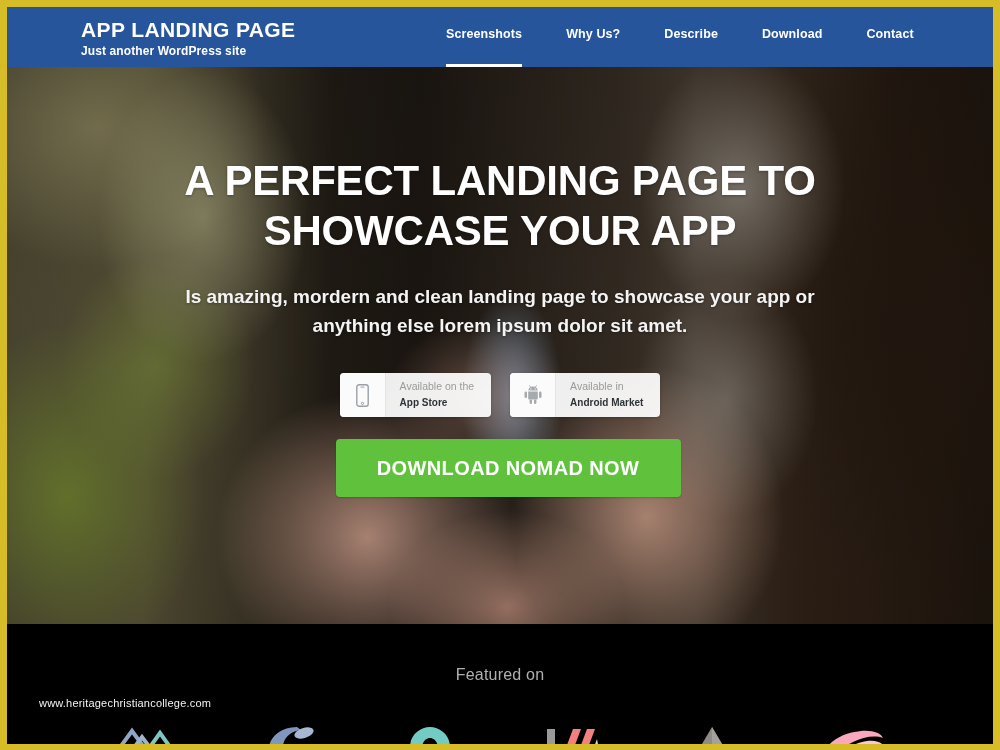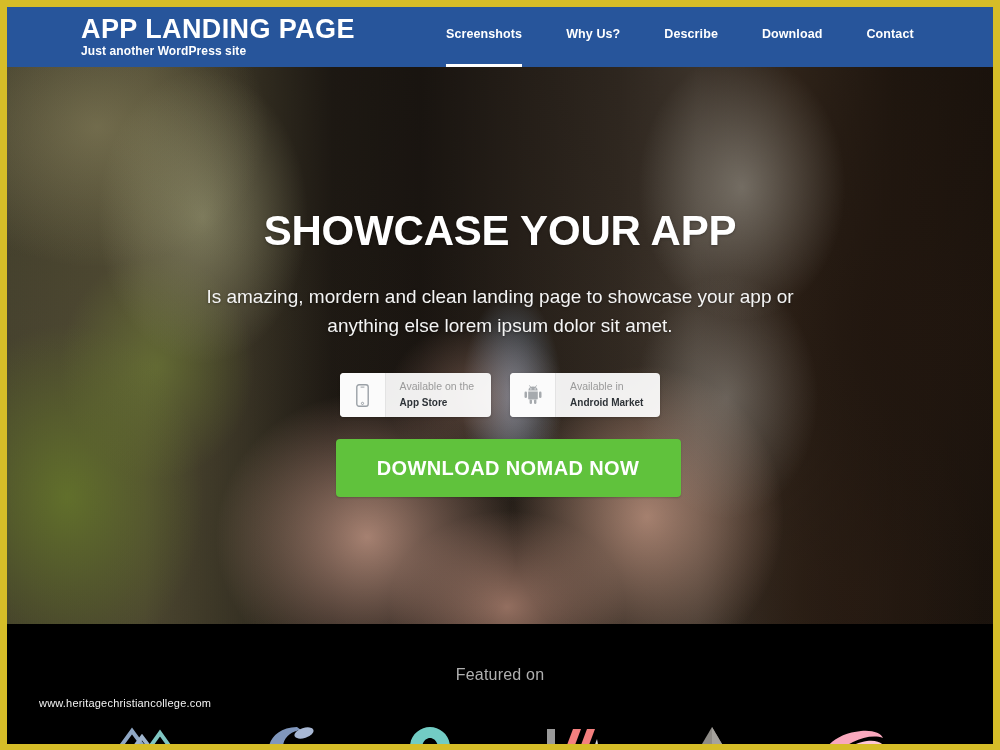--- a/index.html
+++ b/index.html
@@ -39,21 +39,21 @@
     z-index: 30;
   }
 
   .brand-block {
     padding-left: 74px;
     padding-top: 10px;
     width: 360px;
   }
   .brand-title {
     color: #ffffff;
-    font-size: 27px;
+    font-size: 21px;
     font-weight: bold;
     letter-spacing: 0.4px;
     line-height: 25px;
     white-space: nowrap;
   }
   .brand-tagline {
     color: #ffffff;
     font-size: 12px;
     font-weight: bold;
     line-height: 14px;
@@ -161,21 +161,21 @@
     line-height: 50px;
     letter-spacing: -0.2px;
     text-shadow: 0 1px 3px rgba(0,0,0,0.30);
     max-width: 680px;
     margin: 0 auto;
   }
 
   .hero-sub {
     color: #f4f4f4;
     font-size: 19px;
-    font-weight: normal;
+    font-weight: bold;
     line-height: 29px;
     margin: 26px auto 0;
     max-width: 630px;
     text-shadow: 0 1px 3px rgba(0,0,0,0.34);
   }
 
   
   .store-badges {
     display: flex;
     justify-content: center;
@@ -304,21 +304,21 @@
         <div class="nav-item">Contact</div>
       </nav>
     </header>
 
     <section class="hero">
       <div class="hero-photo"></div>
       <div class="hero-overlay"></div>
 
       <div class="hero-content">
         <h1 class="hero-title">
-          <br>
+          <span>A PERFECT LANDING PAGE TO</span><br>
           <span>SHOWCASE YOUR APP</span>
         </h1>
 
         <p class="hero-subtitle hero-sub">Is amazing, mordern and clean landing page to showcase your app or anything else lorem ipsum dolor sit amet.</p>
 
         <div class="store-badges">
 
           <div class="store-badge">
             <span class="badge-icon-cell">
               <svg width="13" height="23" viewBox="0 0 13 23" aria-hidden="true">

